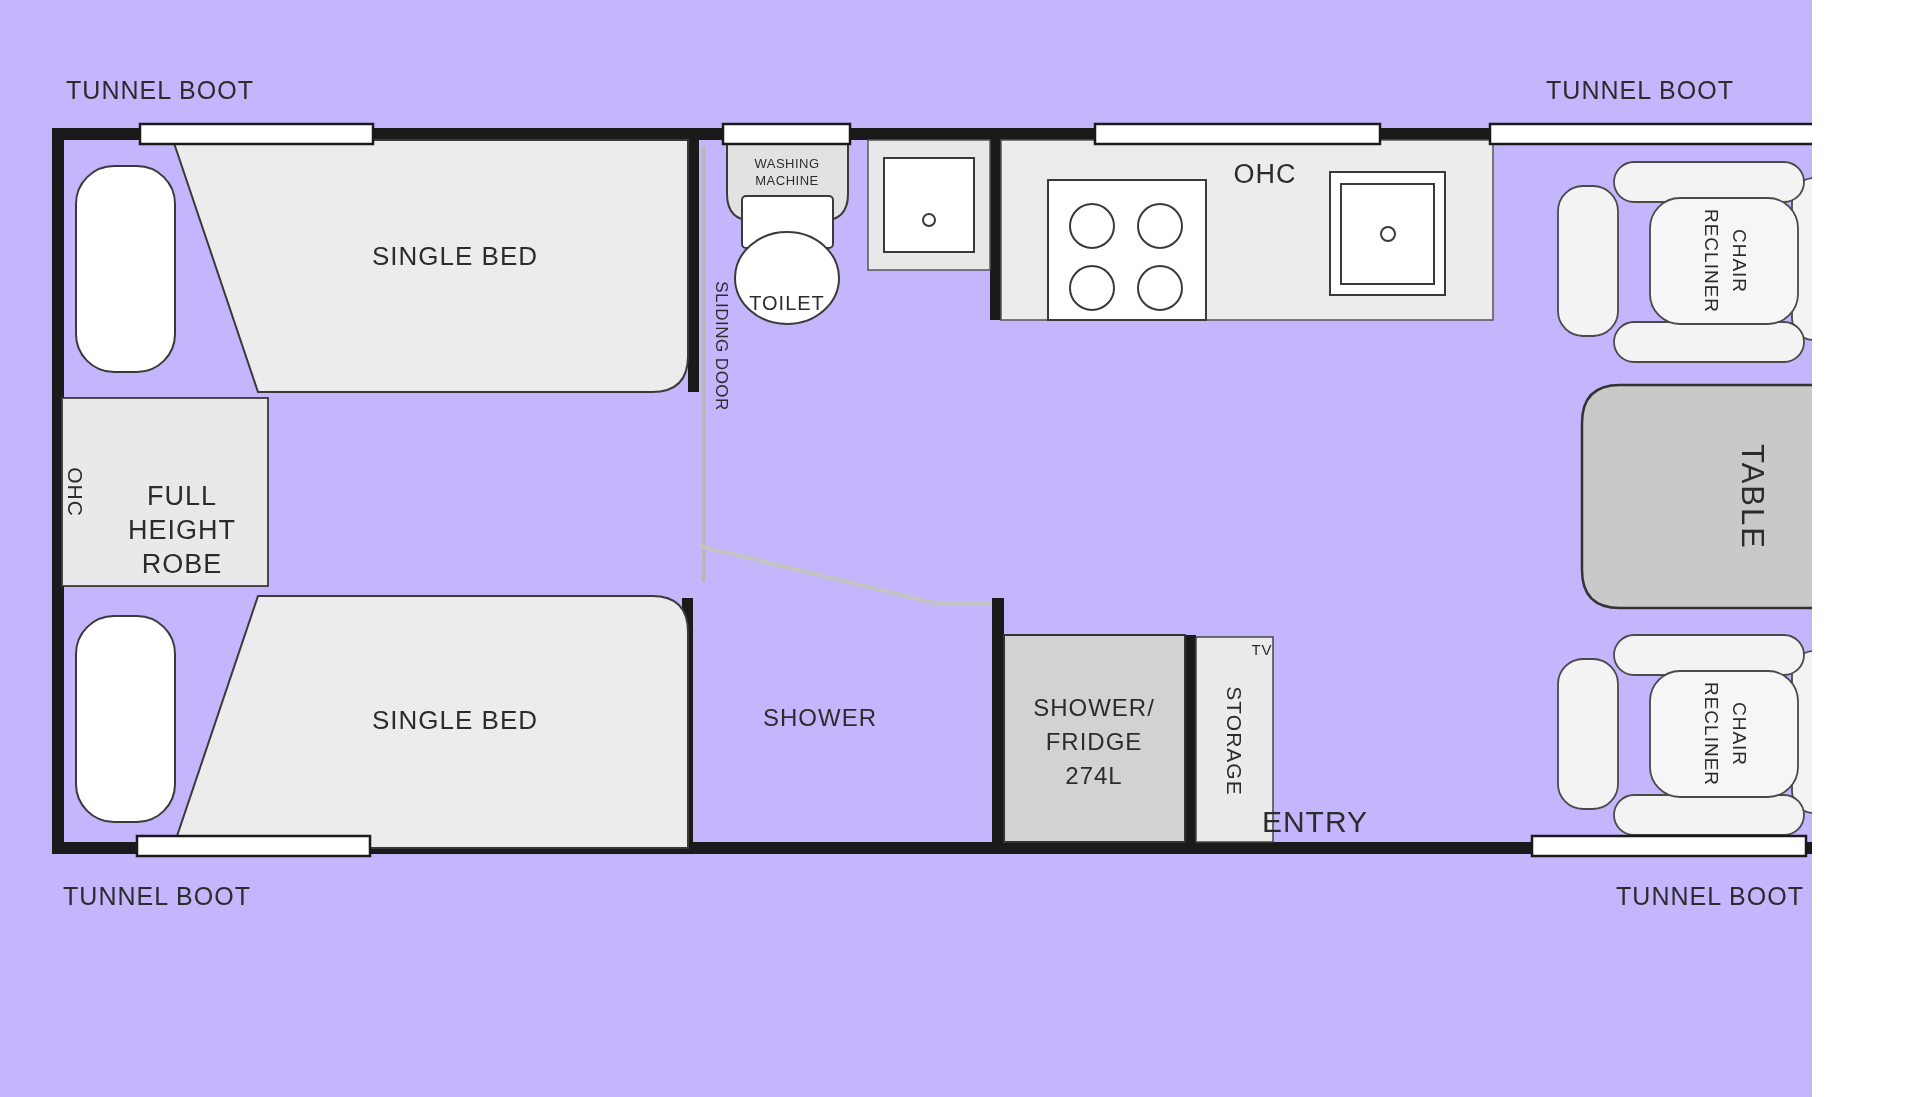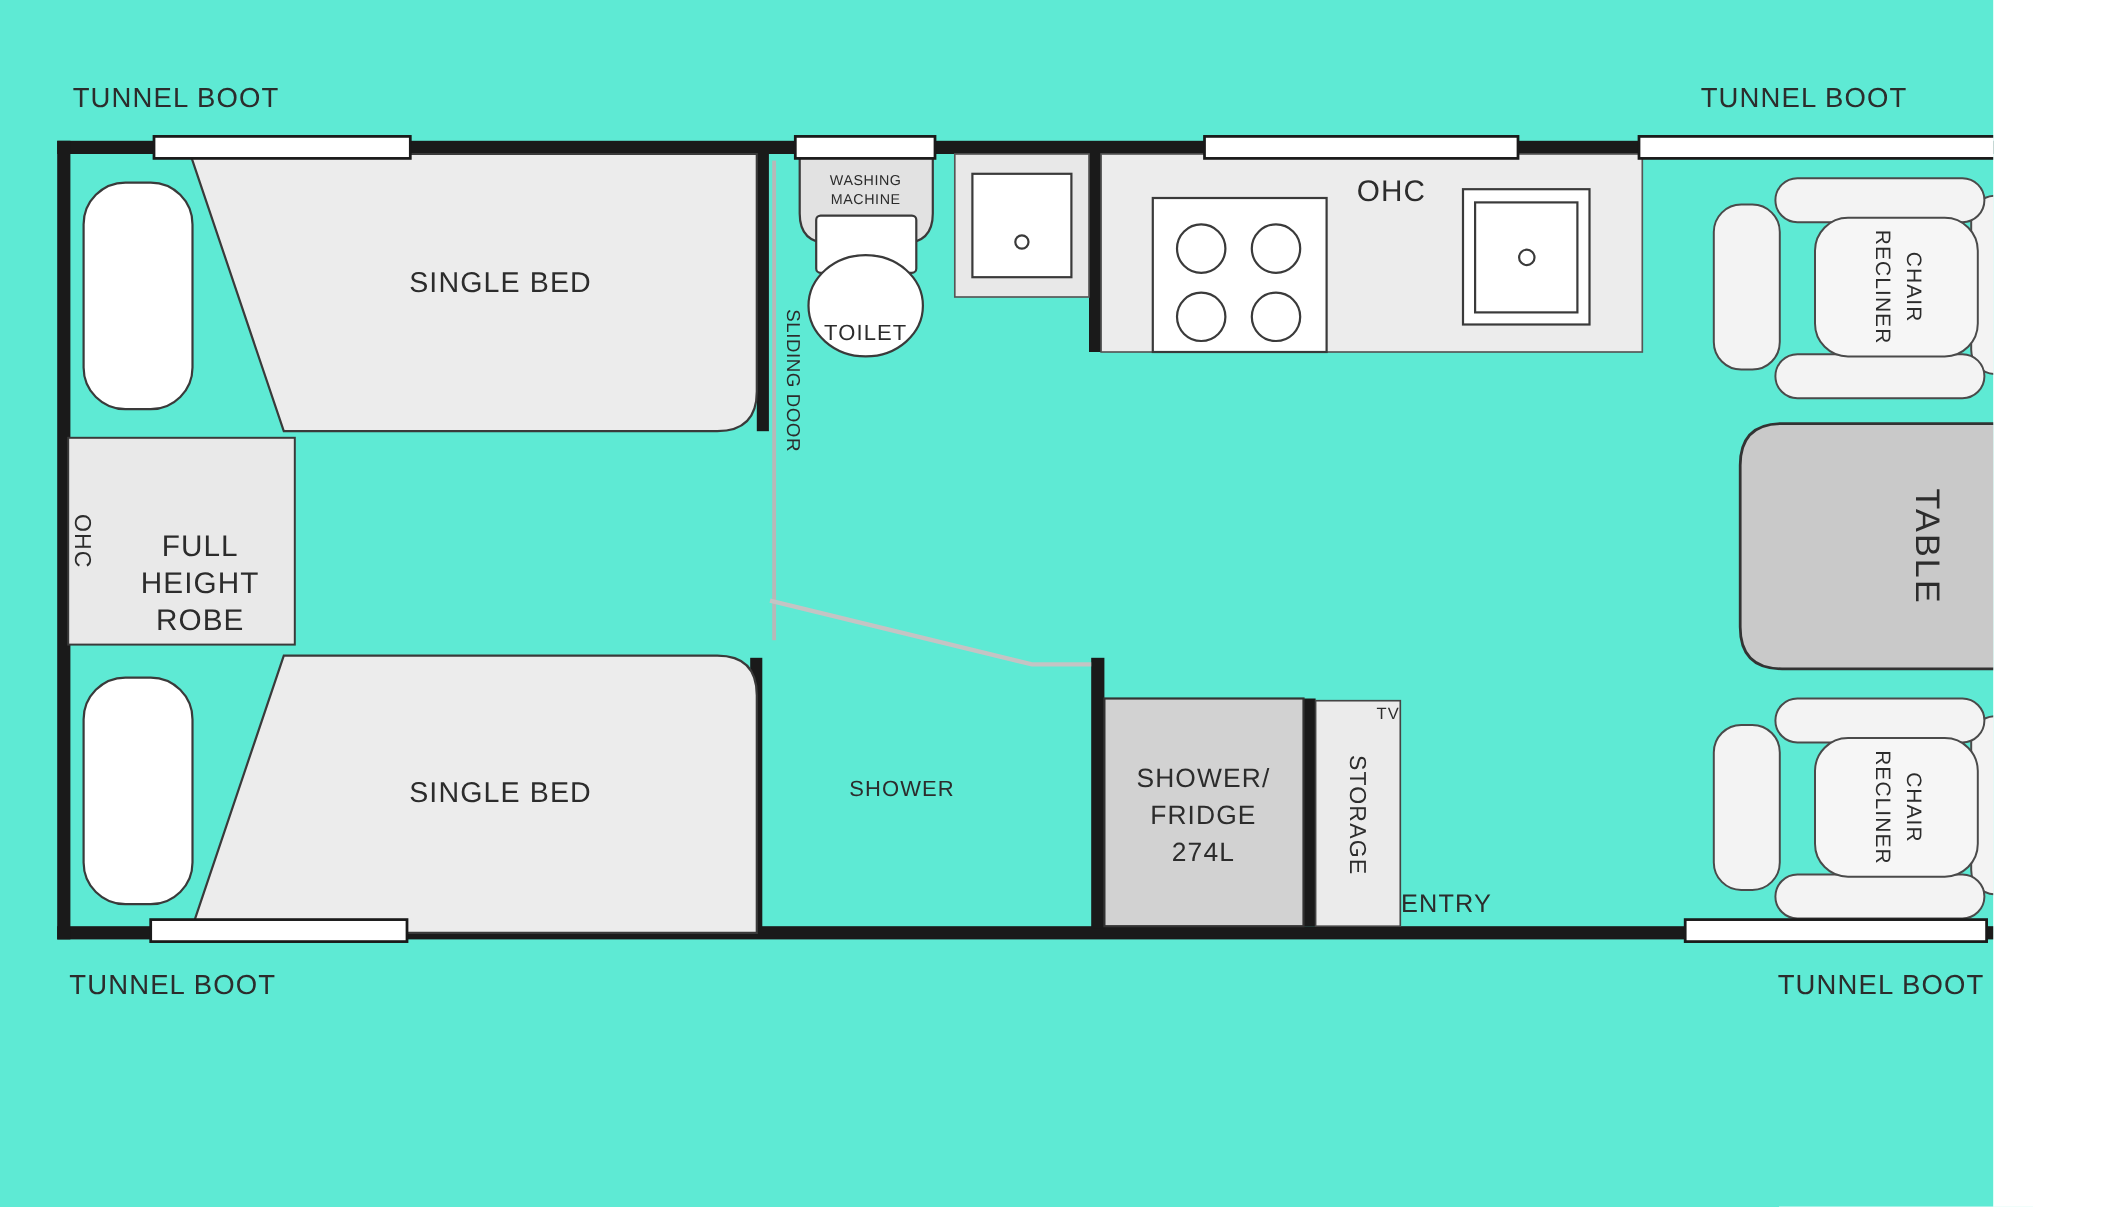--- a/index.html
+++ b/index.html
@@ -1,19 +1,19 @@
 <!DOCTYPE html>
 <html><head>
 <meta charset="utf-8">
 <style>
   html,body{margin:0;padding:0;background:#ffffff;}
   .canvas{
     position:relative;
     width:1812px;height:1097px;
-    background:#5eead4;
+    background:#c4b5fd;
     font-family:"Liberation Sans", sans-serif;
     overflow:hidden;
   }
   .plan-svg{position:absolute;left:0;top:0;}
   .lbl{
     position:absolute;
     transform:translate(-50%,-50%);
     color:#2c2c2c;
     letter-spacing:1px;
     white-space:nowrap;
@@ -134,33 +134,33 @@
   </div>
 
   <div class="lbl v" style="left:721px;top:346px;font-size:17px;letter-spacing:0.5px;">SLIDING DOOR</div>
 
   <div class="lbl block" style="left:787px;top:172px;font-size:13px;line-height:17px;letter-spacing:0.5px;">
     <div>WASHING</div>
     <div>MACHINE</div>
   </div>
 
   <div class="lbl" style="left:787px;top:267px;font-size:20px;margin-top:36px;">TOILET</div>
-  <div class="lbl" style="left:820px;top:718px;font-size:20px;">SHOWER</div>
+  <div class="lbl" style="left:820px;top:718px;font-size:24px;">SHOWER</div>
 
   <div class="lbl" style="left:1265px;top:174px;font-size:27px;">OHC</div>
 
   <div class="lbl block" style="left:1094px;top:742px;font-size:24px;line-height:34px;">
     <div>SHOWER/</div>
     <div>FRIDGE</div>
     <div>274L</div>
   </div>
 
   <div class="lbl v" style="left:1234px;top:741px;font-size:21px;">STORAGE</div>
   <div class="lbl" style="left:1262px;top:625px;font-size:15px;margin-top:24px;">TV</div>
-  <div class="lbl" style="left:1315px;top:822px;font-size:23px;">ENTRY</div>
+  <div class="lbl" style="left:1315px;top:822px;font-size:30px;">ENTRY</div>
 
   <div class="lbl v" style="left:1711px;top:261px;font-size:19px;">RECLINER</div>
   <div class="lbl v" style="left:1739px;top:261px;font-size:19px;">CHAIR</div>
   <div class="lbl v" style="left:1711px;top:734px;font-size:19px;">RECLINER</div>
   <div class="lbl v" style="left:1739px;top:734px;font-size:19px;">CHAIR</div>
 
   <div class="lbl v" style="left:1752px;top:497px;font-size:31px;letter-spacing:2px;">TABLE</div>
   <div class="lbl v" style="left:1823px;top:498px;font-size:27px;">OHC</div>
 
 

